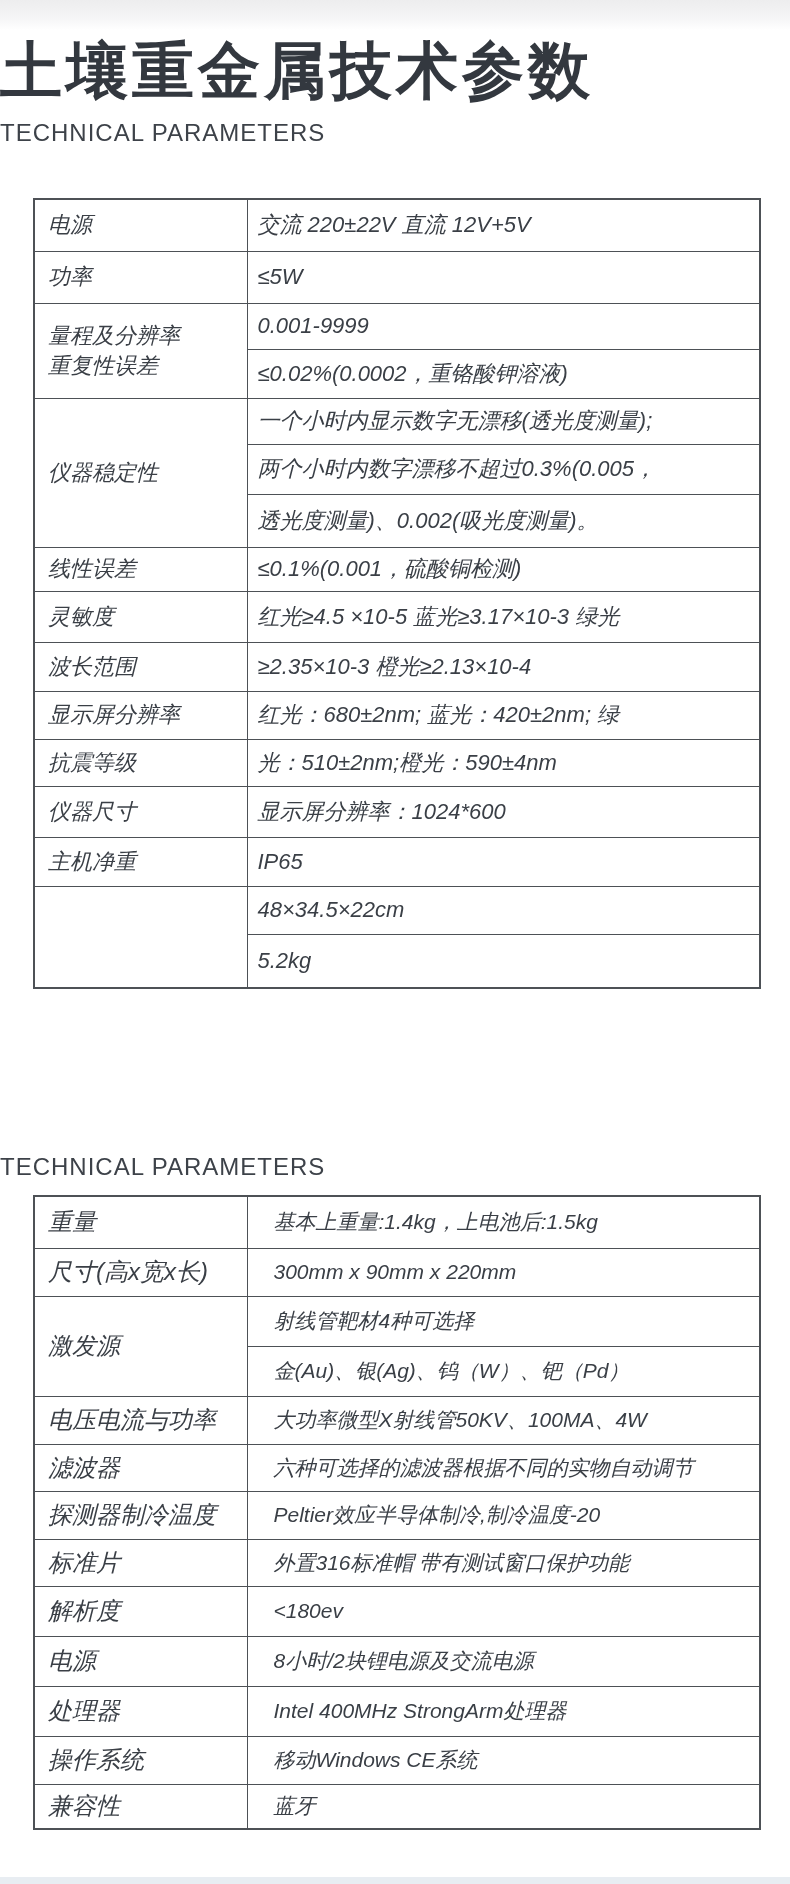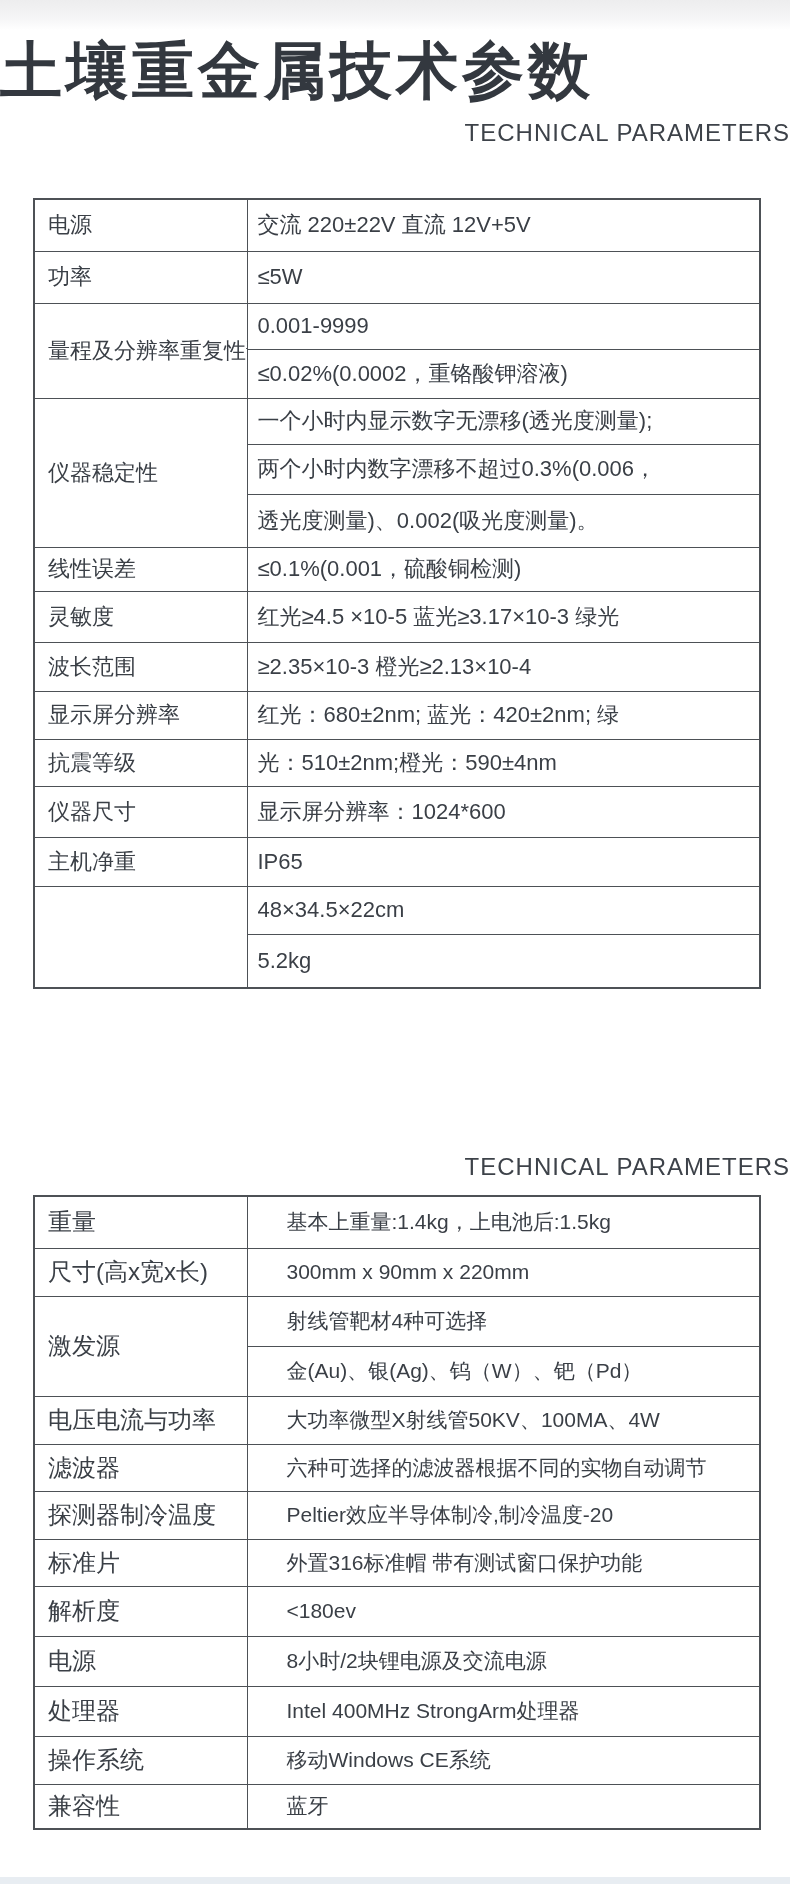--- a/index.html
+++ b/index.html
@@ -22,49 +22,50 @@
   .title{
     position:absolute;left:0;width:790px;
     font-weight:700;color:#33383f;
     white-space:nowrap;
   }
   .title-1{top:30px;height:82px;line-height:82px;font-size:62px;letter-spacing:4px;}
   .title-2{top:1028px;height:90px;line-height:90px;font-size:62px;letter-spacing:1px;}
   .title-suffix{font-size:42px;font-weight:700;letter-spacing:0;}
   .subtitle{
     position:absolute;left:0;width:790px;
-    text-align:right;
+    text-align:left;
     font-size:24px;font-weight:500;color:#3d4249;letter-spacing:1px;
     height:30px;line-height:30px;
   }
   .subtitle-1{top:118px;}
   .subtitle-2{top:1152px;}
   table.spec{
     position:absolute;left:33px;
     width:728px;
     border-collapse:collapse;
     table-layout:fixed;
     border:2px solid #4d5156;
+    font-style:italic;
   }
   table.spec td{
     border:1.5px solid #4d5156;
     vertical-align:middle;
     overflow:hidden;
     white-space:nowrap;
   }
   .t1{top:198px;}
   .t2{top:1195px;}
   .t1 td{font-size:22px;}
   .t1 td.l{padding:0 4px 0 13px;}
   .t1 td.v{padding:0 4px 0 10px;}
   .t2 td.l{font-size:24px;padding:0 4px 0 13px;margin-left:8px;}
-  .t2 td.v{font-size:21px;padding:0 4px 0 39px;}
+  .t2 td.v{font-size:21px;padding:0 4px 0 26px;}
   td.l.two{padding:0;}
   td.l.two .stack{
-    display:flex;flex-direction:row;justify-content:space-around;
+    display:flex;flex-direction:column;justify-content:space-around;
     height:100%;padding-left:13px;box-sizing:border-box;
   }
 </style>
 </head>
 <body>
 
 <div class="page">
 
   <div class="top-fade"></div>
 
@@ -95,21 +96,21 @@
         <td class="v">0.001-9999</td>
       </tr>
       <tr style="height:49px">
         <td class="v">≤0.02%(0.0002，重铬酸钾溶液)</td>
       </tr>
       <tr style="height:46px">
         <td class="l" rowspan="3">仪器稳定性</td>
         <td class="v">一个小时内显示数字无漂移(透光度测量);</td>
       </tr>
       <tr style="height:50px">
-        <td class="v">两个小时内数字漂移不超过0.3%(0.006，</td>
+        <td class="v">两个小时内数字漂移不超过0.3%(0.005，</td>
       </tr>
       <tr style="height:53px">
         <td class="v">透光度测量)、0.002(吸光度测量)。</td>
       </tr>
       <tr style="height:44px">
         <td class="l">线性误差</td>
         <td class="v">≤0.1%(0.001，硫酸铜检测)</td>
       </tr>
       <tr style="height:51px">
         <td class="l">灵敏度</td>

